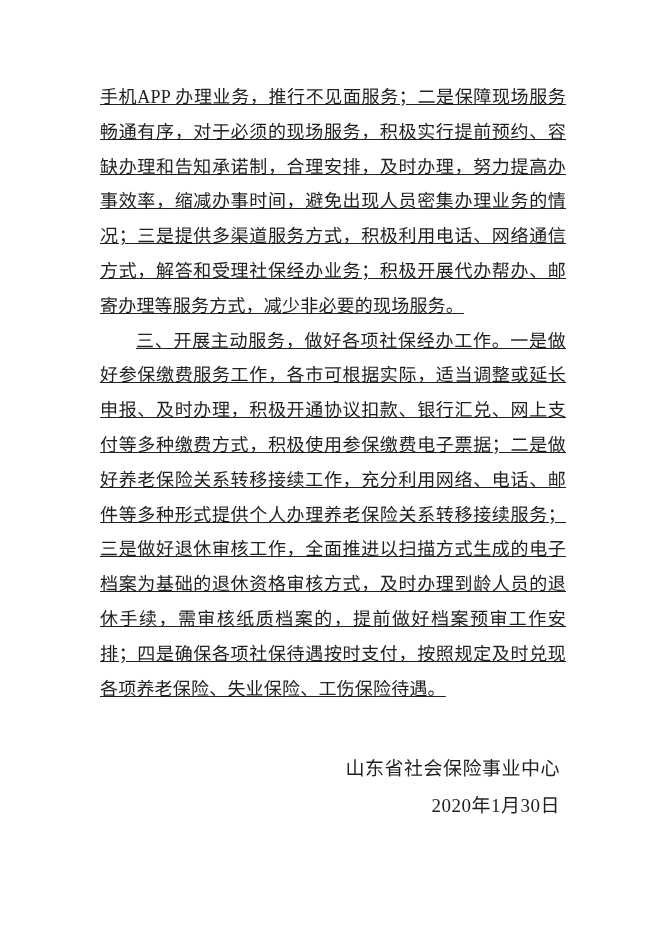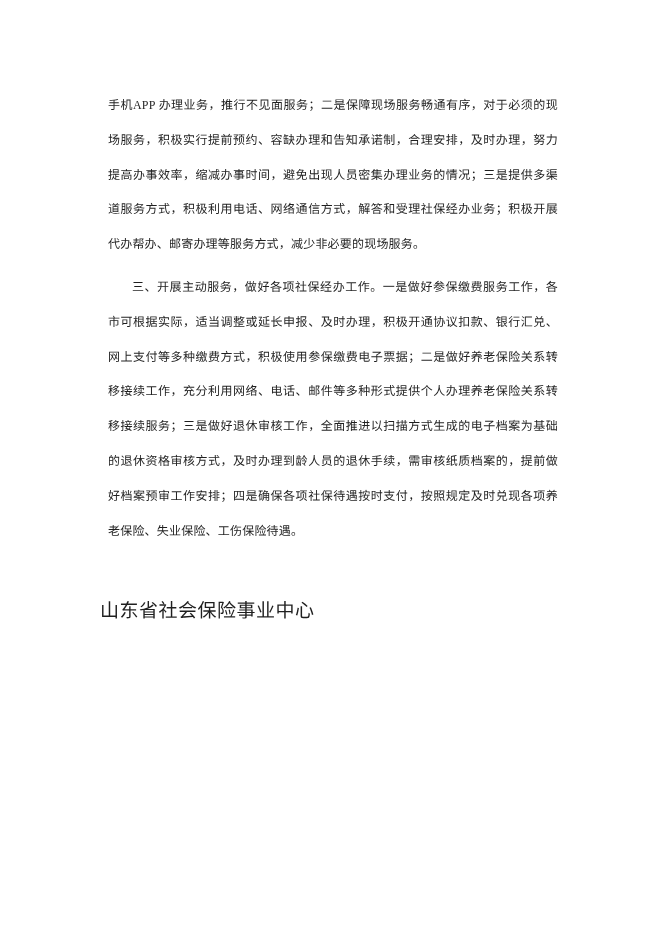--- a/index.html
+++ b/index.html
@@ -18,35 +18,36 @@
     overflow: hidden;
     box-sizing: border-box;
   }
   .doc-body {
     position: absolute;
     top: 80px;
     left: 100px;
     width: 466px;
   }
   .para {
-    margin: 8px;
-    font-size: 12px;
+    margin: 0;
+    font-size: 18px;
     line-height: 34.8px;
     text-align: justify;
     text-justify: inter-ideograph;
     letter-spacing: 0.2px;
     word-break: break-all;
+    text-decoration: underline;
   }
   .para.indent {
     text-indent: 2em;
   }
   .signature-area {
     margin-top: 44px;
     padding-right: 6px;
-    text-align: left;
+    text-align: right;
   }
   .sig-line {
     font-size: 19px;
     line-height: 37px;
     letter-spacing: 0.5px;
   }
   .date-line {
     font-size: 19px;
     line-height: 37px;
     letter-spacing: 0.5px;
@@ -54,15 +55,16 @@
 </style>
 </head>
 <body>
 
 <div class="page">
   <div class="doc-body">
     <p class="para">手机APP 办理业务，推行不见面服务；二是保障现场服务畅通有序，对于必须的现场服务，积极实行提前预约、容缺办理和告知承诺制，合理安排，及时办理，努力提高办事效率，缩减办事时间，避免出现人员密集办理业务的情况；三是提供多渠道服务方式，积极利用电话、网络通信方式，解答和受理社保经办业务；积极开展代办帮办、邮寄办理等服务方式，减少非必要的现场服务。</p>
     <p class="para indent">三、开展主动服务，做好各项社保经办工作。一是做好参保缴费服务工作，各市可根据实际，适当调整或延长申报、及时办理，积极开通协议扣款、银行汇兑、网上支付等多种缴费方式，积极使用参保缴费电子票据；二是做好养老保险关系转移接续工作，充分利用网络、电话、邮件等多种形式提供个人办理养老保险关系转移接续服务；三是做好退休审核工作，全面推进以扫描方式生成的电子档案为基础的退休资格审核方式，及时办理到龄人员的退休手续，需审核纸质档案的，提前做好档案预审工作安排；四是确保各项社保待遇按时支付，按照规定及时兑现各项养老保险、失业保险、工伤保险待遇。</p>
     <div class="signature-area">
       <div class="sig-line">山东省社会保险事业中心</div>
+      <div class="date-line">2020年1月30日</div>
     </div>
   </div>
 </div>
 
 </body></html>

